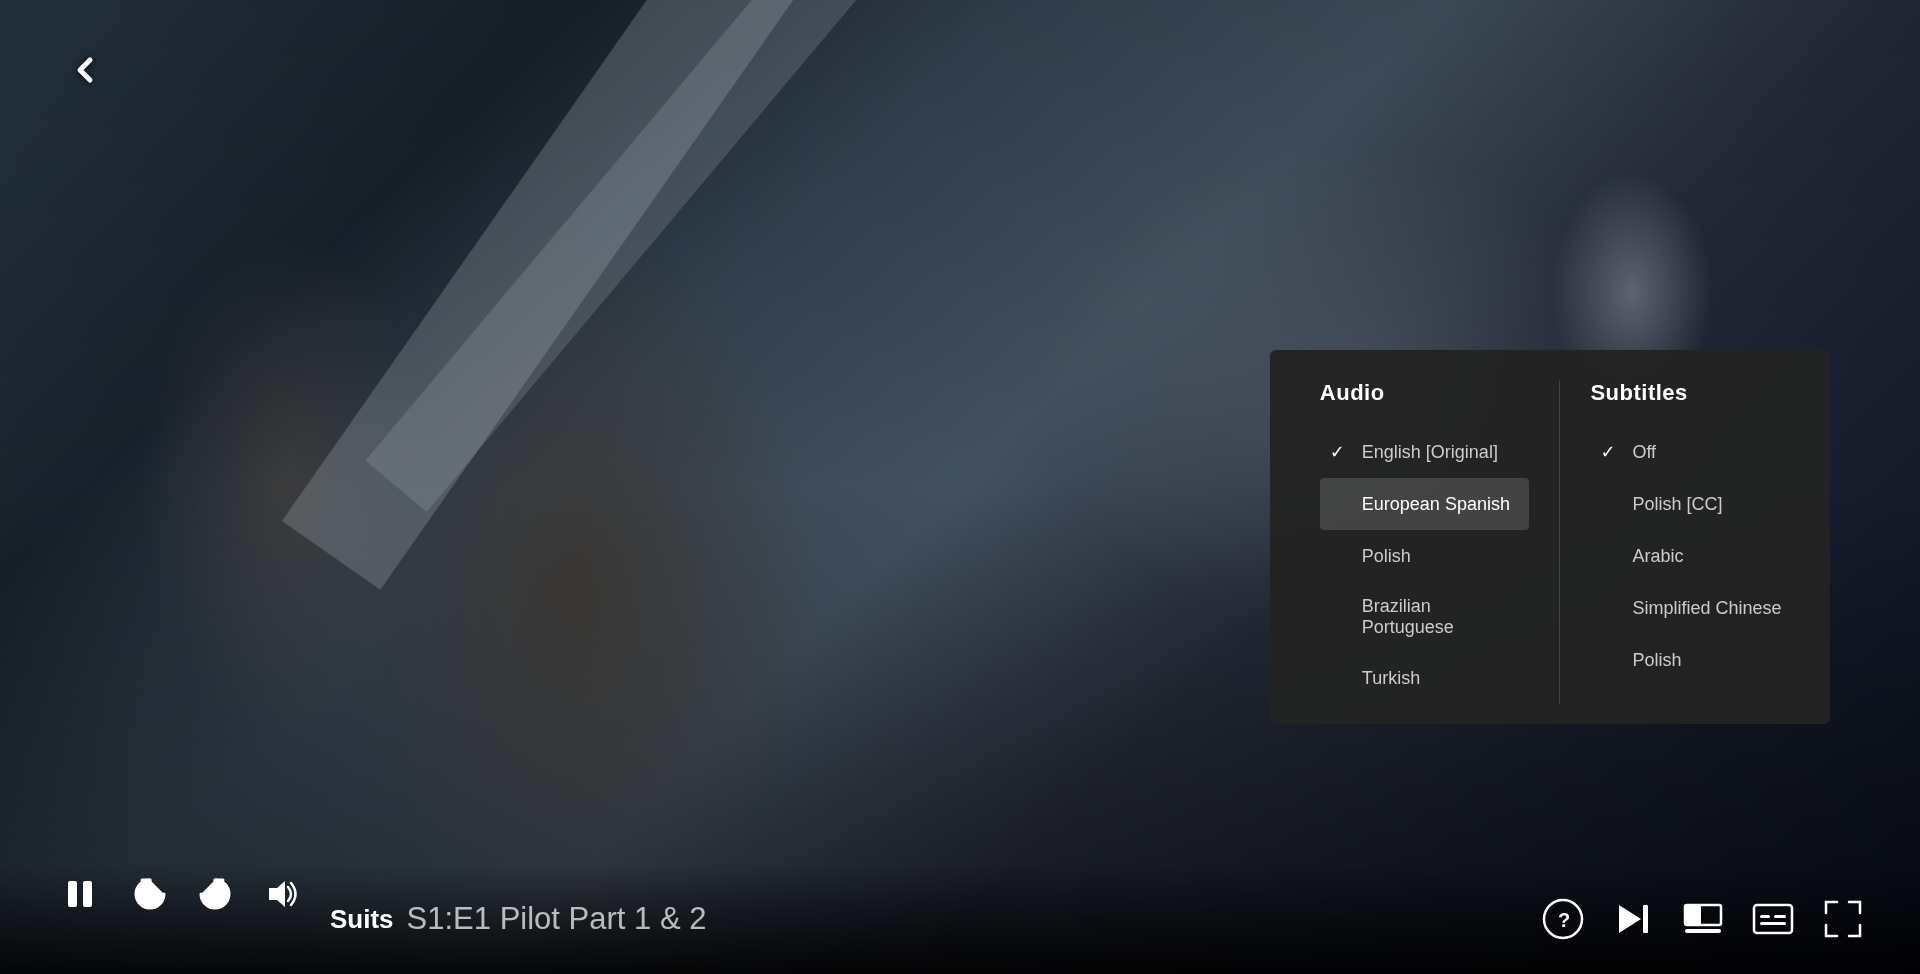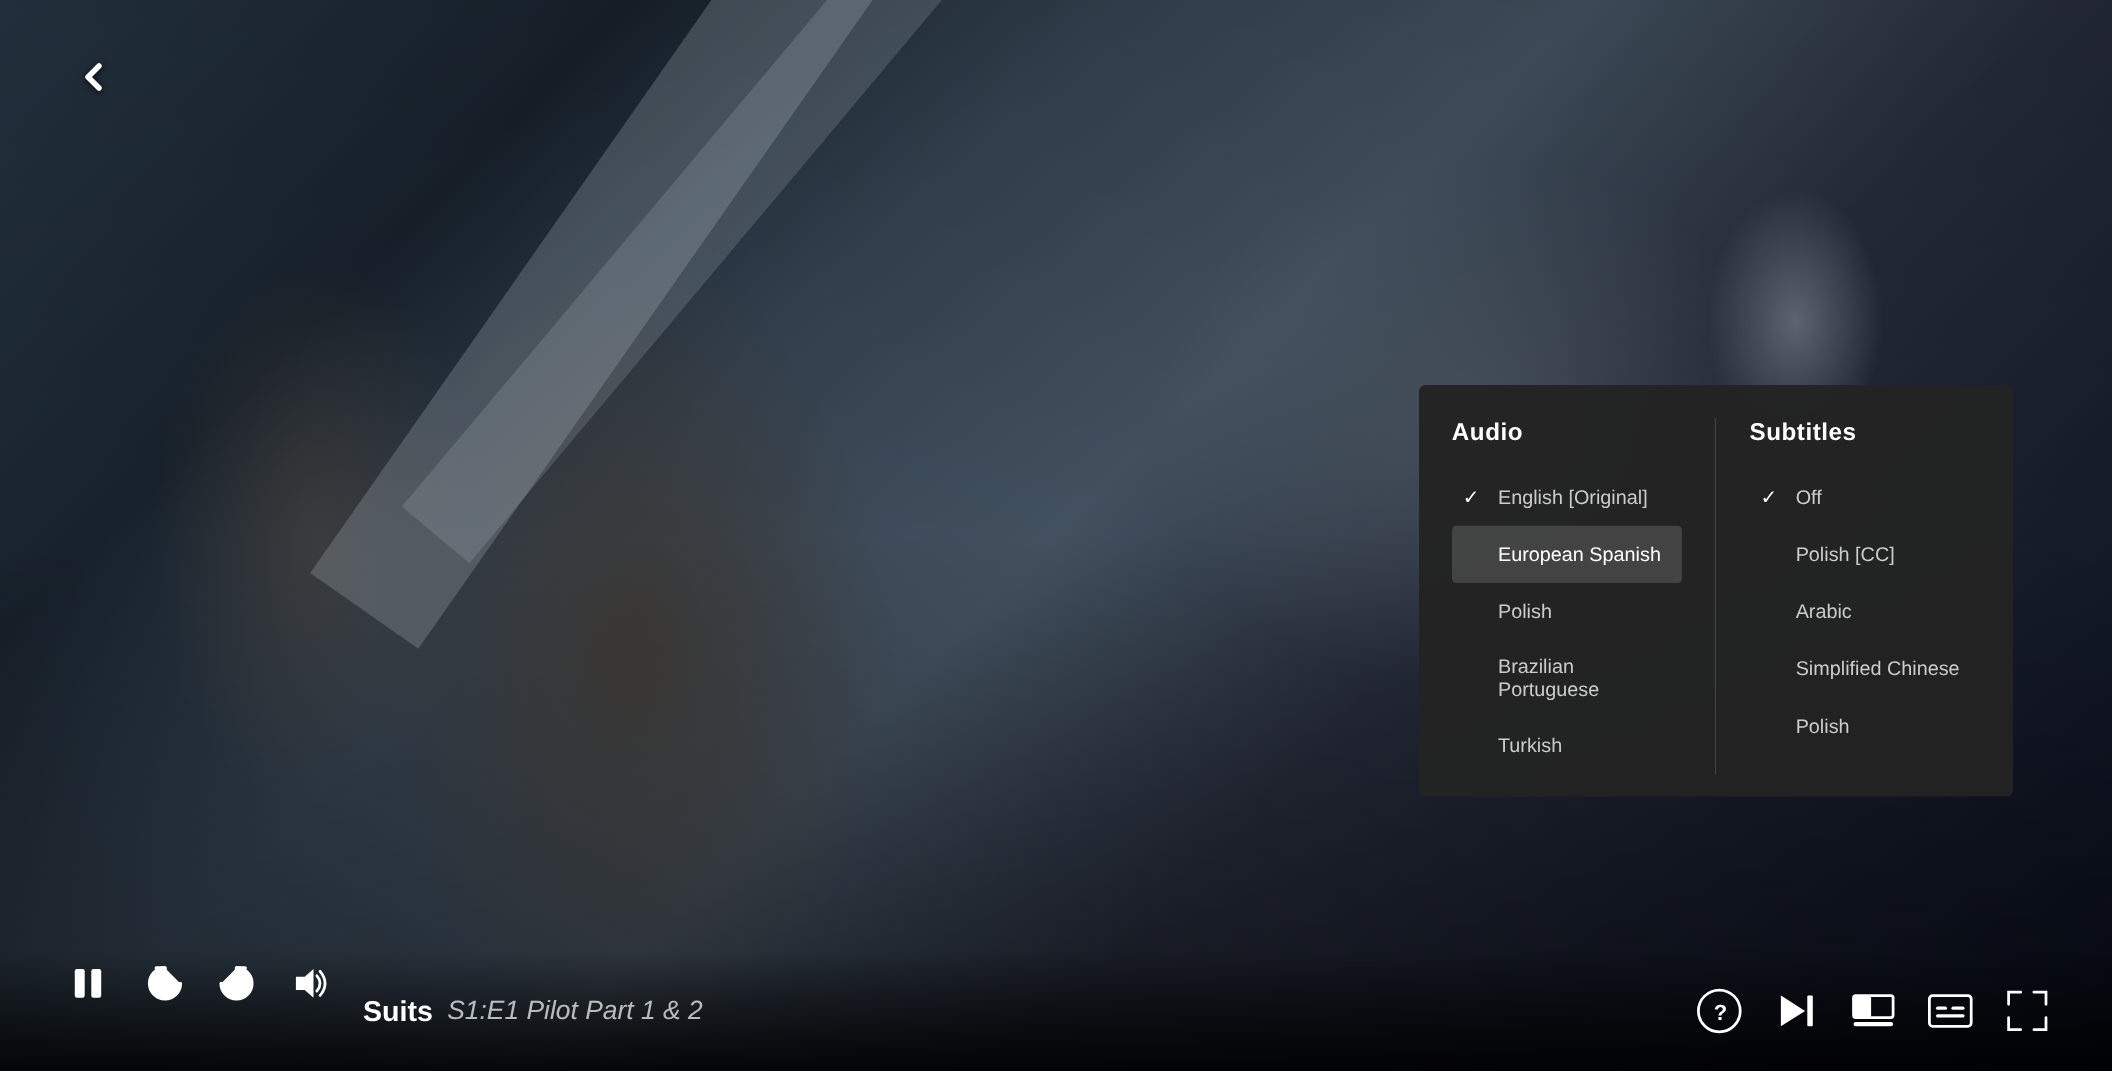--- a/index.html
+++ b/index.html
@@ -86,20 +86,21 @@
       background: rgba(35, 35, 35, 0.97);
       border-radius: 6px;
       padding: 30px 0 20px 0;
       min-width: 500px;
       z-index: 20;
     }
 
     .panel-columns {
       display: flex;
       gap: 0;
+      padding-left: 20px;
     }
 
     .panel-col {
       flex: 1;
       padding: 0 30px;
     }
 
     .panel-col:first-child {
       border-right: 1px solid rgba(255,255,255,0.15);
     }
@@ -182,25 +183,24 @@
       margin-left: 20px;
     }
 
     #show-title {
       font-size: 26px;
       font-weight: 700;
       color: #fff;
     }
 
     #episode-info {
-      font-size: 24px;
+      font-size: 31px;
       color: rgba(255,255,255,0.7);
       font-weight: 400;
       margin-left: 5px;
-      font-style: italic;
     }
 
     .right-controls {
       display: flex;
       align-items: center;
       gap: 15px;
     }
 
     .ctrl-icon {
       width: 55px;

